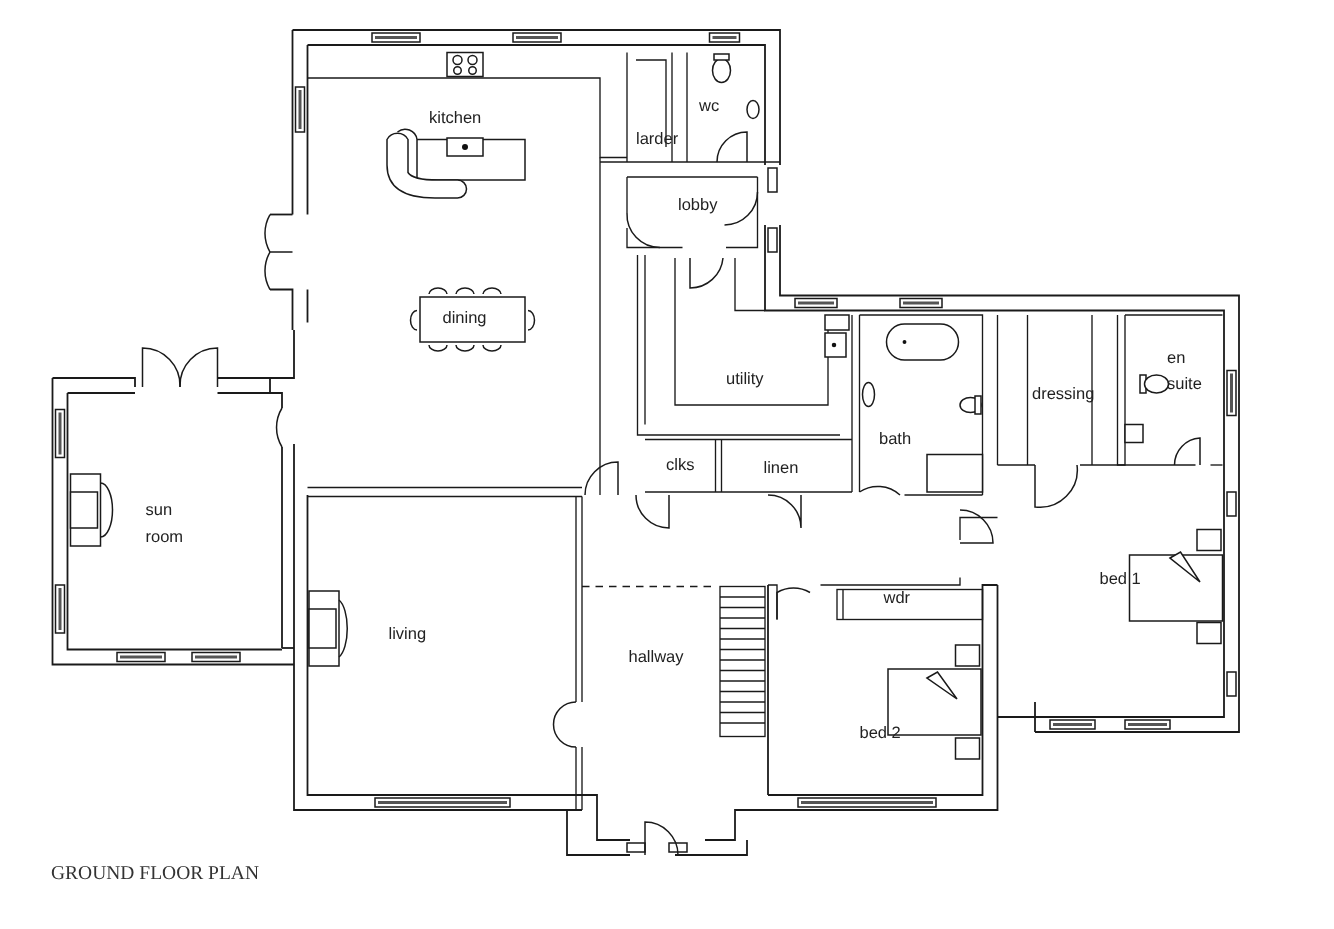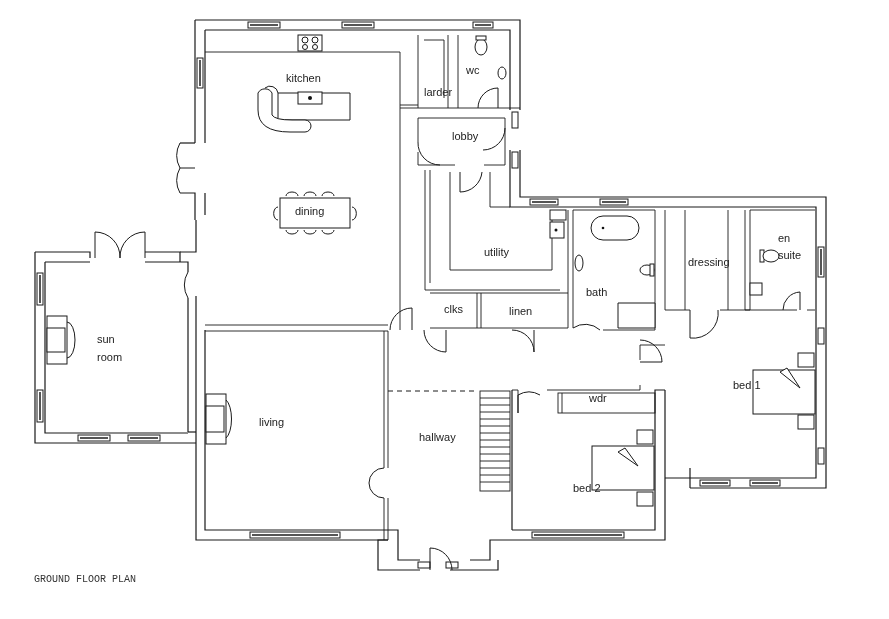--- a/index.html
+++ b/index.html
@@ -6,21 +6,21 @@
   body { width:889px; height:619px; position:relative; overflow:hidden; font-family:"Liberation Sans", sans-serif; }
   svg { position:absolute; left:0; top:0; }
   .w { fill:none; stroke:#1a1a1a; stroke-width:1.2; }
   .wt { fill:none; stroke:#1a1a1a; stroke-width:0.9; }
   .win { fill:#ffffff; stroke:#1a1a1a; stroke-width:1; }
   .winfill { fill:#555; }
   .door { fill:none; stroke:#1a1a1a; stroke-width:1; }
   .fx { fill:#fff; stroke:#1a1a1a; stroke-width:1; }
   .dash { fill:none; stroke:#1a1a1a; stroke-width:1; stroke-dasharray:5 4; }
   .lbl { font-family:"Liberation Sans", sans-serif; font-size:11px; fill:#222; }
-  .title { position:absolute; left:34px; top:574px; font-size:10px; color:#333; letter-spacing:0; font-family:Liberation Mono, monospace; }
+  .title { position:absolute; left:34px; top:574px; font-size:13px; color:#333; letter-spacing:0; font-family:Liberation Serif, serif; }
 </style>
 </head>
 <body>
 
 <svg width="889" height="619" viewBox="0 0 889 619">
 
   <g>
 
     <polyline class="w" points="195,20 520,20 520,110"></polyline>
     <polyline class="w" points="205,30 510,30 510,110"></polyline>

